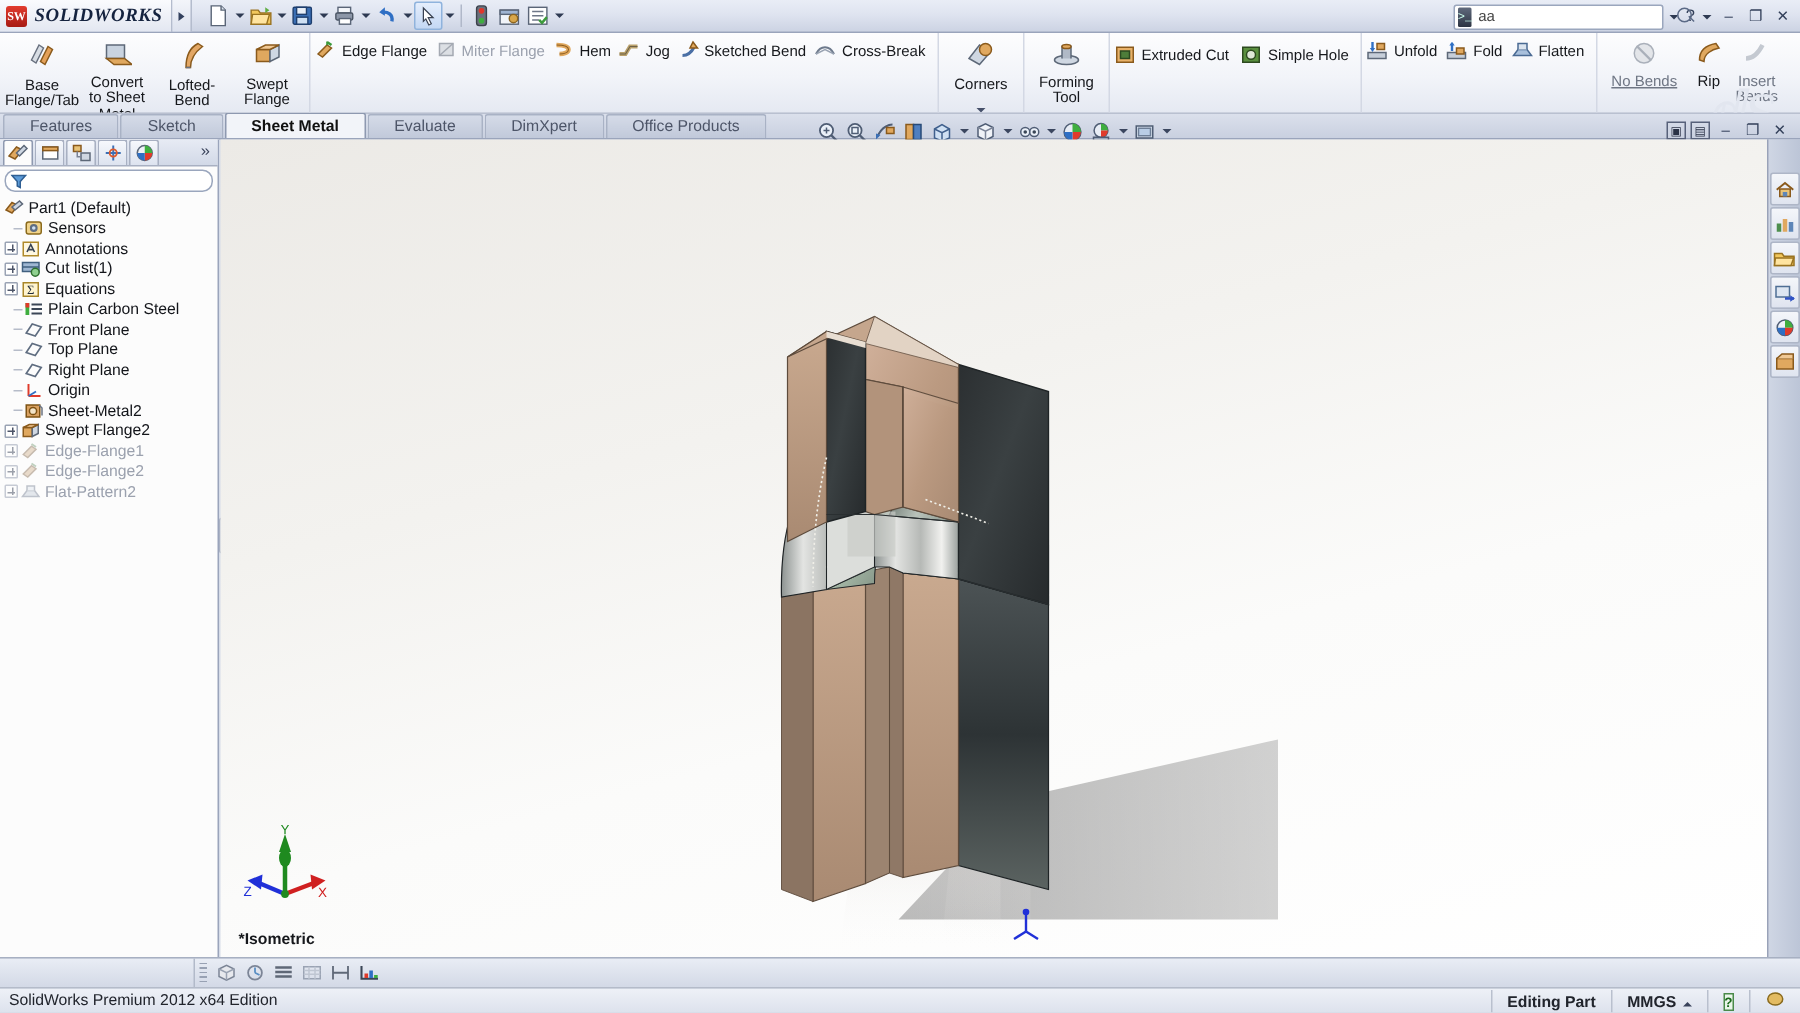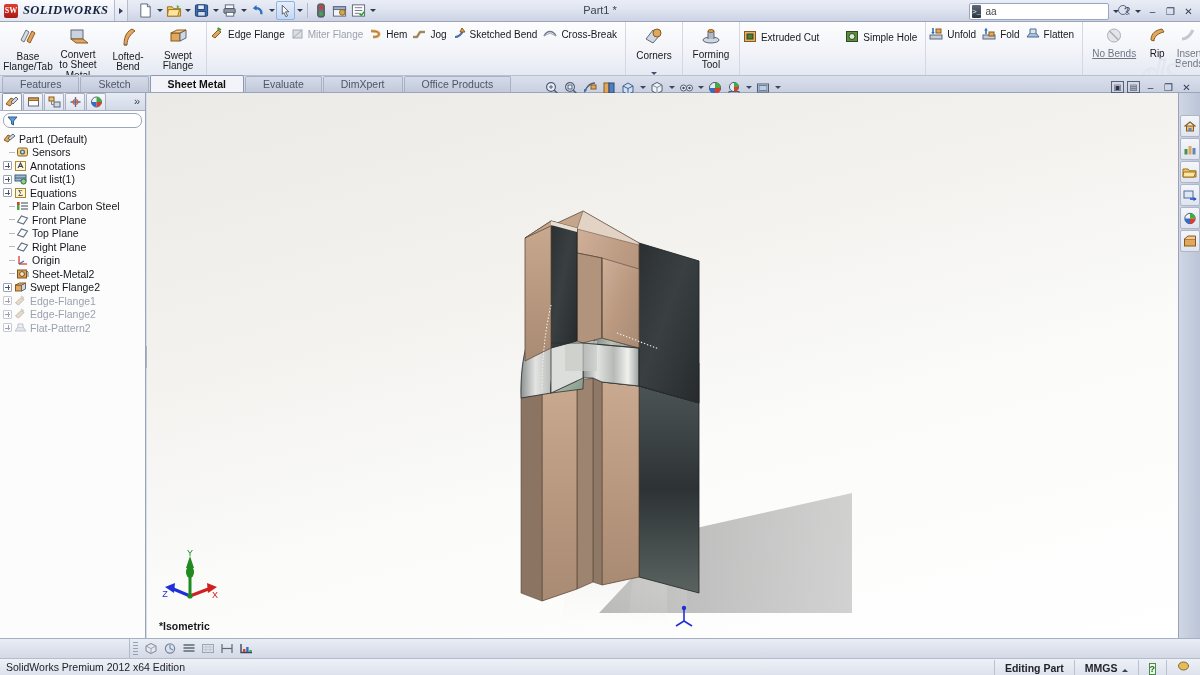--- a/index.html
+++ b/index.html
@@ -259,21 +259,20 @@
       <div class="qbtn">
         <svg width="15" height="15" viewBox="0 0 16 16">
             <rect x="1.5" y="2" width="13" height="12" fill="#fff" stroke="#5a6577"></rect>
             <path d="M4 5h8M4 8h8M4 11h5" stroke="#6d7687"></path>
             <path d="M9 11l2 2 3.5-4" fill="none" stroke="#3b9a3b" stroke-width="1.8"></path>
           </svg>
       </div>
       <div class="qcaret"></div>
     </div>
 
-    <div class="title-text">Part1  *</div>
 
     <div class="tr-zone">
       <div class="searchbox">
         <span class="sicon">&gt;_</span>
         <input value="aa" style="">
         <span class="mag"></span>
       </div>
       <div class="searchcaret"></div>
       <span class="help-q">?</span>
       <div class="searchcaret"></div>
@@ -409,21 +408,21 @@
               <ellipse cx="10" cy="13" rx="8" ry="3" fill="#cfd7e2" stroke="#5d6878"></ellipse>
               <path d="M7 12 L7 4 L13 4 L13 12" fill="#b0b9c6" stroke="#5d6878"></path>
               <ellipse cx="10" cy="4" rx="3" ry="1.4" fill="#e0a85f" stroke="#8a5a1c"></ellipse>
             </svg>
         </span>
         <span>Forming<br>Tool</span>
       </div>
     </div>
 
     <div class="rgrp">
-      <div class="smallcol" style="padding-top:6px;gap:21px;">
+      <div class="smallcol" style="padding-top:6px;gap:3px;">
         <div class="smallbtn">
           <span class="ico">
             <svg width="14" height="13" viewBox="0 0 14 13">
                 <rect x="1.5" y="1.5" width="11" height="10" fill="#e8b169" stroke="#8a5a1c"></rect>
                 <rect x="4" y="4" width="6" height="5" fill="#4e7d3a" stroke="#2d4a20"></rect>
               </svg>
           </span>
           <span>Extruded Cut</span>
         </div>
         <div class="smallbtn">

